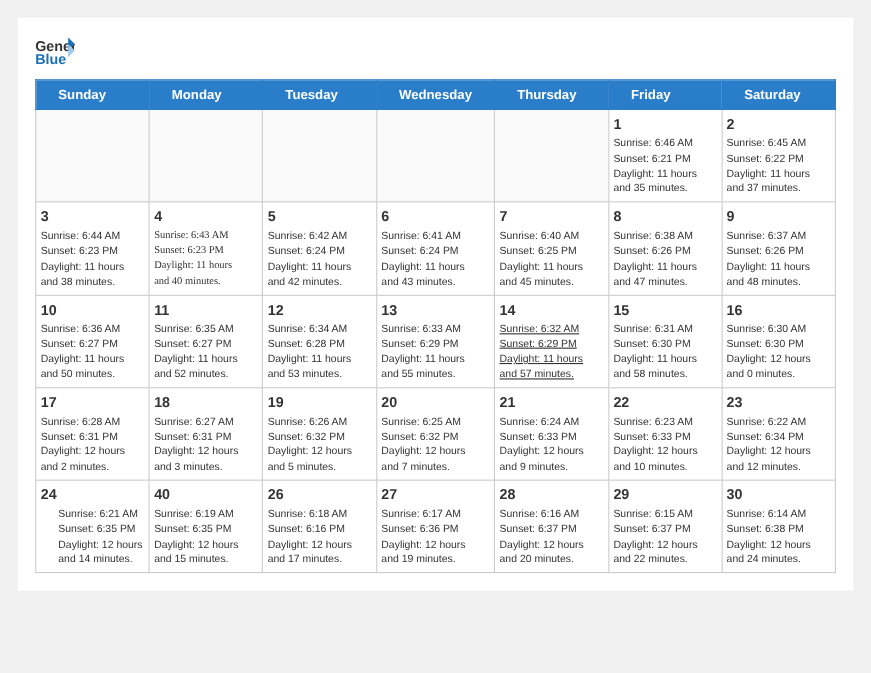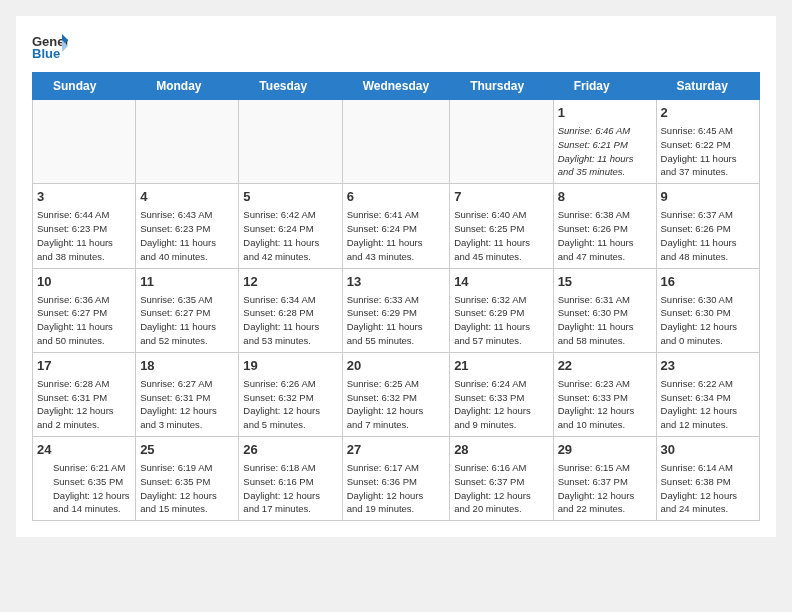--- a/index.html
+++ b/index.html
@@ -120,21 +120,21 @@
     </thead>
     <tbody id="calendar-body">
     <tr>
           <td class="empty"></td>
           <td class="empty"></td>
           <td class="empty"></td>
           <td class="empty"></td>
           <td class="empty"></td>
           <td>
             <span class="day-num">1</span>
-            <div class="day-info" style="white-space: pre-line; font-style: italic;">Sunrise: 6:46 AM
+            <div class="day-info" style="white-space: pre-line;">Sunrise: 6:46 AM
 Sunset: 6:21 PM
 Daylight: 11 hours
 and 35 minutes.</div>
           </td>
           <td>
             <span class="day-num">2</span>
             <div class="day-info" style="white-space: pre-line;">Sunrise: 6:45 AM
 Sunset: 6:22 PM
 Daylight: 11 hours
 and 37 minutes.</div>
@@ -143,21 +143,21 @@
         <tr>
           <td>
             <span class="day-num">3</span>
             <div class="day-info" style="white-space: pre-line;">Sunrise: 6:44 AM
 Sunset: 6:23 PM
 Daylight: 11 hours
 and 38 minutes.</div>
           </td>
           <td>
             <span class="day-num">4</span>
-            <div class="day-info" style="white-space: pre-line;">Sunrise: 6:43 AM
+            <div class="day-info" style="white-space: pre-line; font-family: Liberation Serif, serif;">Sunrise: 6:43 AM
 Sunset: 6:23 PM
 Daylight: 11 hours
 and 40 minutes.</div>
           </td>
           <td>
             <span class="day-num">5</span>
             <div class="day-info" style="white-space: pre-line;">Sunrise: 6:42 AM
 Sunset: 6:24 PM
 Daylight: 11 hours
 and 42 minutes.</div>
@@ -215,21 +215,21 @@
           </td>
           <td>
             <span class="day-num">13</span>
             <div class="day-info" style="white-space: pre-line;">Sunrise: 6:33 AM
 Sunset: 6:29 PM
 Daylight: 11 hours
 and 55 minutes.</div>
           </td>
           <td>
             <span class="day-num">14</span>
-            <div class="day-info" style="white-space: pre-line;">Sunrise: 6:32 AM
+            <div class="day-info" style="white-space: pre-line; text-decoration: underline;">Sunrise: 6:32 AM
 Sunset: 6:29 PM
 Daylight: 11 hours
 and 57 minutes.</div>
           </td>
           <td>
             <span class="day-num">15</span>
             <div class="day-info" style="white-space: pre-line;">Sunrise: 6:31 AM
 Sunset: 6:30 PM
 Daylight: 11 hours
 and 58 minutes.</div>
@@ -295,21 +295,21 @@
         </tr>
         <tr>
           <td>
             <span class="day-num">24</span>
             <div class="day-info" style="white-space: pre-line; margin-left: 16px;">Sunrise: 6:21 AM
 Sunset: 6:35 PM
 Daylight: 12 hours
 and 14 minutes.</div>
           </td>
           <td>
-            <span class="day-num">25</span>
+            <span class="day-num">40</span>
             <div class="day-info" style="white-space: pre-line;">Sunrise: 6:19 AM
 Sunset: 6:35 PM
 Daylight: 12 hours
 and 15 minutes.</div>
           </td>
           <td>
             <span class="day-num">26</span>
             <div class="day-info" style="white-space: pre-line;">Sunrise: 6:18 AM
 Sunset: 6:16 PM
 Daylight: 12 hours

